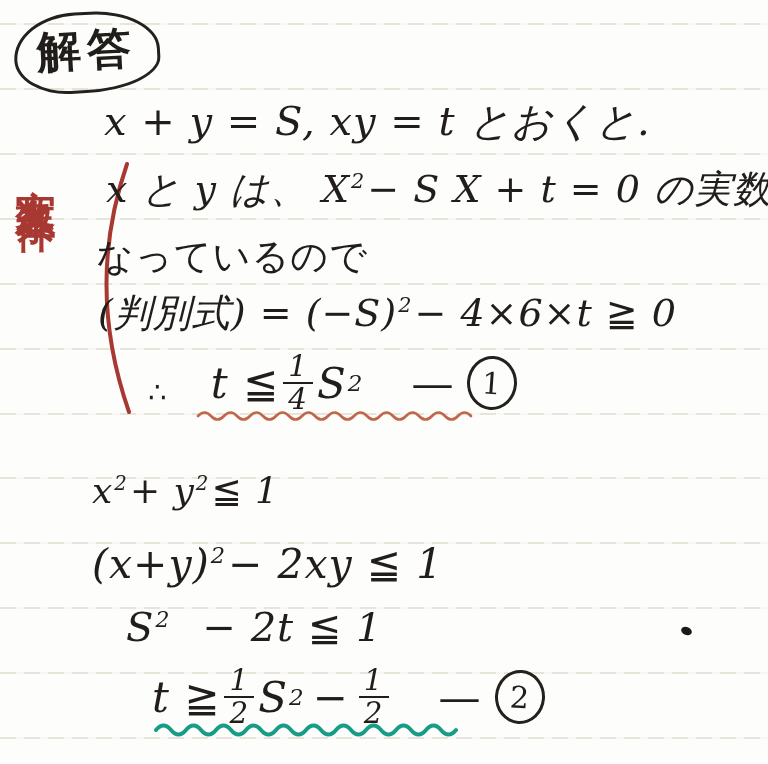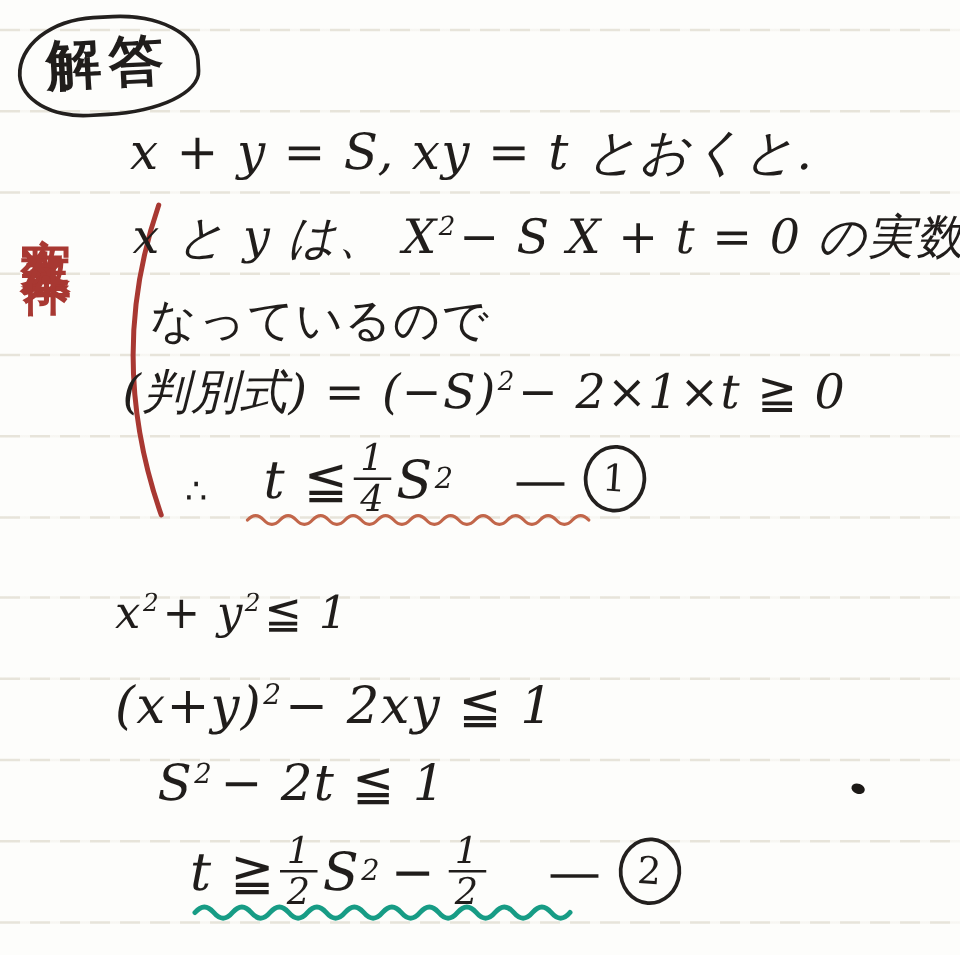--- a/index.html
+++ b/index.html
@@ -72,26 +72,26 @@
 </svg>
 
 <div class="hand math" style="left:104px;top:94px;font-size:40px">
   <span>x + y = S,   xy = t とおくと.</span>
 </div>
 
 <div class="hand math" style="left:106px;top:164px;font-size:38px">
   <span>x と y は、 X</span><sup class="sq">2</sup><span>− S X + t = 0  の実数解に</span>
 </div>
 
-<div class="hand jp" style="left:120px;top:232px;font-size:37px">
+<div class="hand jp" style="left:96px;top:232px;font-size:37px">
   <span>なっているので</span>
 </div>
 
 <div class="hand math" style="left:98px;top:288px;font-size:38px">
-  <span>(判別式) = (−S)</span><sup class="sq">2</sup><span>− 2×1×t ≧ 0</span>
+  <span>(判別式) = (−S)</span><sup class="sq">2</sup><span>− 4×6×t ≧ 0</span>
 </div>
 
 <div class="hand math flexline" style="left:148px;top:352px;font-size:42px">
   <span style="font-size:28px;font-style:normal;margin-right:44px;margin-top:18px">∴</span>
   <span>t ≦</span>
   <span class="frac">
       <span class="num">1</span>
       <span class="den">4</span>
     </span>
   <span>S</span>
@@ -108,21 +108,21 @@
 
 <div class="hand math" style="left:92px;top:470px;font-size:36px">
   <span>x</span><sup class="sq">2</sup><span>+ y</span><sup class="sq">2</sup><span>≦ 1</span>
 </div>
 
 <div class="hand math" style="left:92px;top:540px;font-size:41px">
   <span>(x+y)</span><sup class="sq">2</sup><span>− 2xy ≦ 1</span>
 </div>
 
 <div class="hand math" style="left:126px;top:604px;font-size:40px">
-  <span>S</span><sup class="sq">2</sup><span style="margin-left:4px">− 2t ≦ 1</span>
+  <span>S</span><sup class="sq">2</sup><span style="margin-left:30px">− 2t ≦ 1</span>
 </div>
 <div class="ink-dot" style="left:681px;top:627px"></div>
 
 <div class="hand math flexline" style="left:152px;top:666px;font-size:42px">
   <span>t ≧</span>
   <span class="frac">
       <span class="num">1</span>
       <span class="den">2</span>
     </span>
   <span>S</span>

